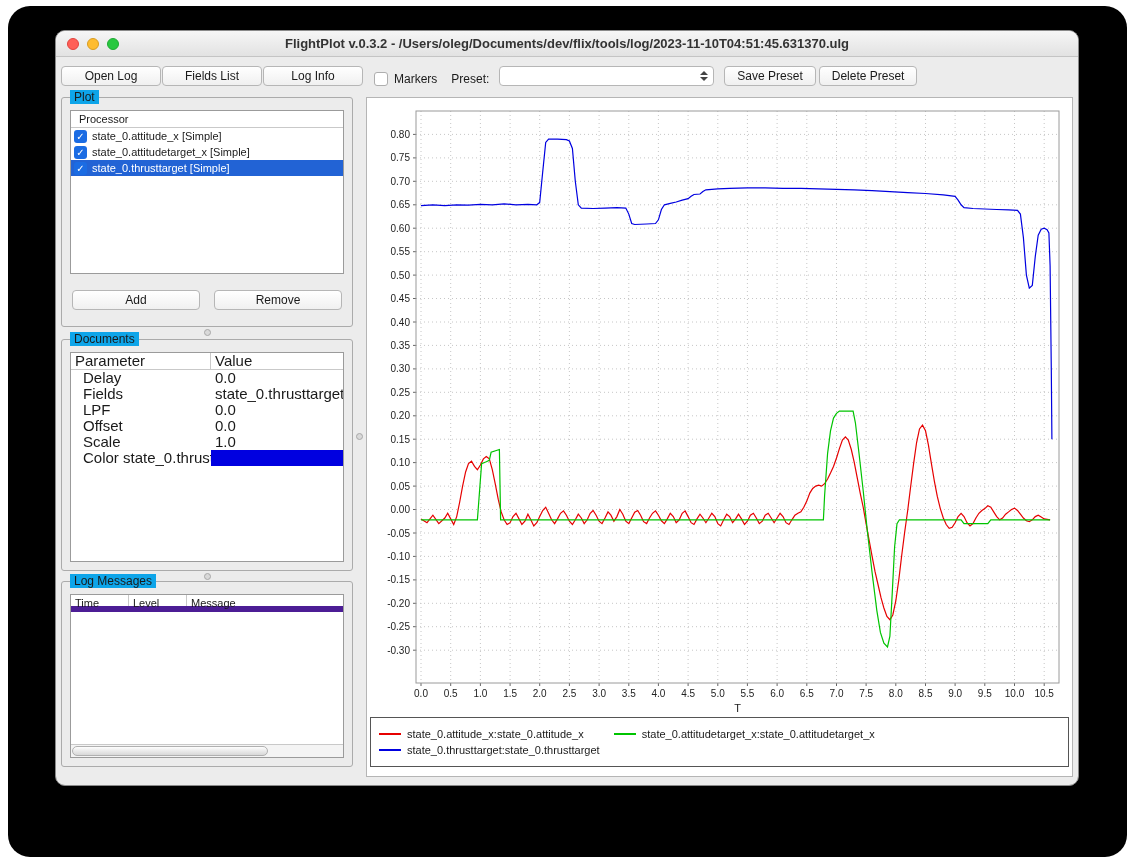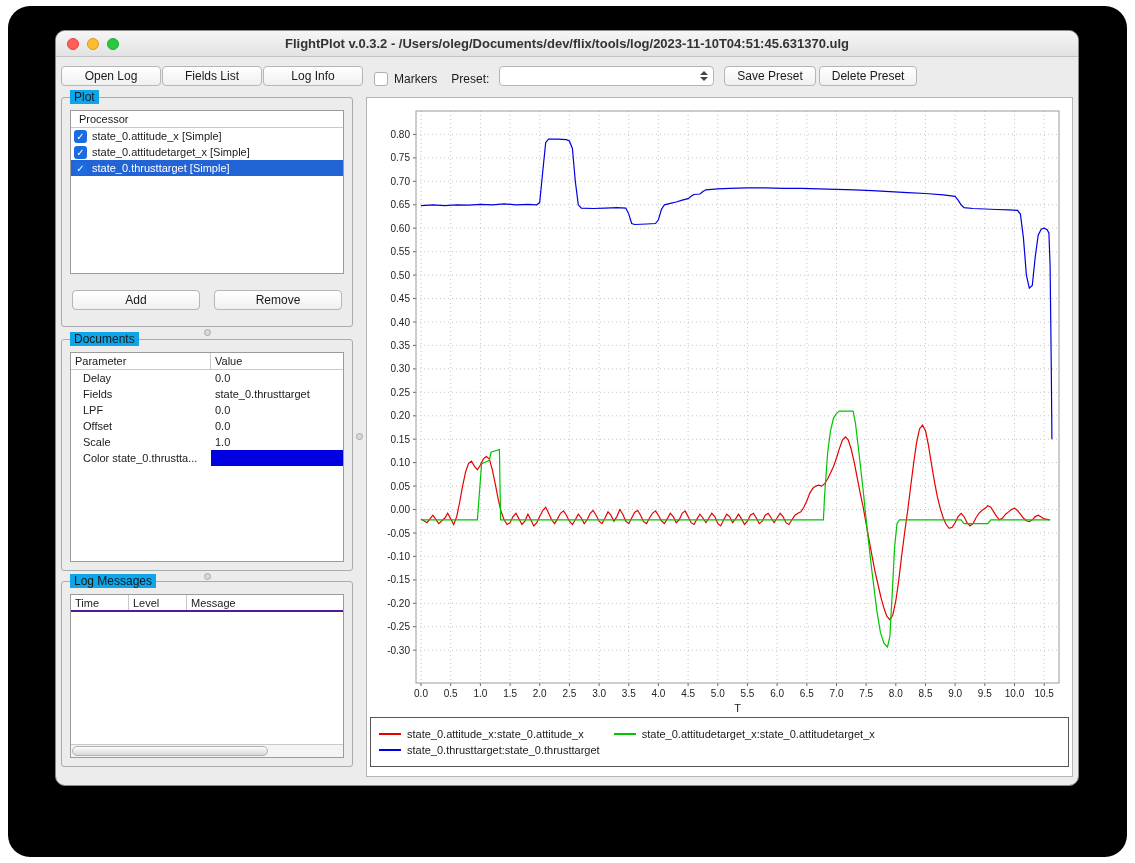--- a/index.html
+++ b/index.html
@@ -47,31 +47,31 @@
   
   .series-list { flex:1; display:flex; flex-direction:column; overflow:hidden; }
   .list-header { height:17px; line-height:16px; padding-left:8px; font-size:11px; border-bottom:1px solid #c9c9c9; }
   .list-row { height:16px; display:flex; align-items:center; gap:5px; padding-left:3px; font-size:11px; white-space:nowrap; }
   .list-row.selected { background:#2263d5; color:#fff; }
   .cb { width:13px; height:13px; border-radius:3px; background:#1b6ce3; color:#fff; font-size:10px; line-height:13px;
         text-align:center; flex:none; }
   .btn-row { display:flex; justify-content:space-between; margin-top:8px; padding:8px 2px; }
   .btn-row .btn { width:128px; }
   
-  .ptable { flex:1; display:flex; flex-direction:column; font-size:11px; overflow:hidden; }
+  .ptable { flex:1; display:flex; flex-direction:column; font-size:15px; overflow:hidden; }
   .p-header { display:flex; height:17px; border-bottom:1px solid #c9c9c9; }
   .p-header .c1 { width:140px; line-height:16px; padding-left:4px; border-right:1px solid #c9c9c9; }
   .p-header .c2 { flex:1; line-height:16px; padding-left:4px; }
   .p-row { display:flex; height:16px; line-height:16px; }
   .p-row .c1 { width:140px; padding-left:12px; overflow:hidden; white-space:nowrap; }
   .p-row .c2 { flex:1; padding-left:4px; overflow:hidden; white-space:nowrap; }
   .p-row .c2.swatch { padding:0; }
   
   .logtable { flex:1; display:flex; flex-direction:column; font-size:11px; overflow:hidden; }
-  .l-header { display:flex; height:17px; border-bottom:2px solid #4c1d95; }
+  .l-header { display:flex; height:17px; border-bottom:6px solid #4c1d95; }
   .l-header div { line-height:16px; padding-left:4px; border-right:1px solid #c9c9c9; }
   .lc1 { width:58px; } .lc2 { width:58px; } .lc3 { flex:1; border-right:none !important; }
   .l-body { flex:1; }
   .hscroll { height:13px; border-top:1px solid #c9c9c9; background:#f4f4f4; position:relative; }
   .hscroll .thumb { position:absolute; left:1px; top:1px; height:10px; width:72%;
                     background:linear-gradient(#fdfdfd,#d8d8d8); border:1px solid #b0b0b0; border-radius:5px; }
   
   .dot { position:absolute; width:7px; height:7px; border-radius:50%; background:#d9d9d9; border:1px solid #a8a8a8; }
   
   .right-panel { flex:1; margin-left:13px; background:#fff; border:1px solid #b5b5b5; display:flex;

